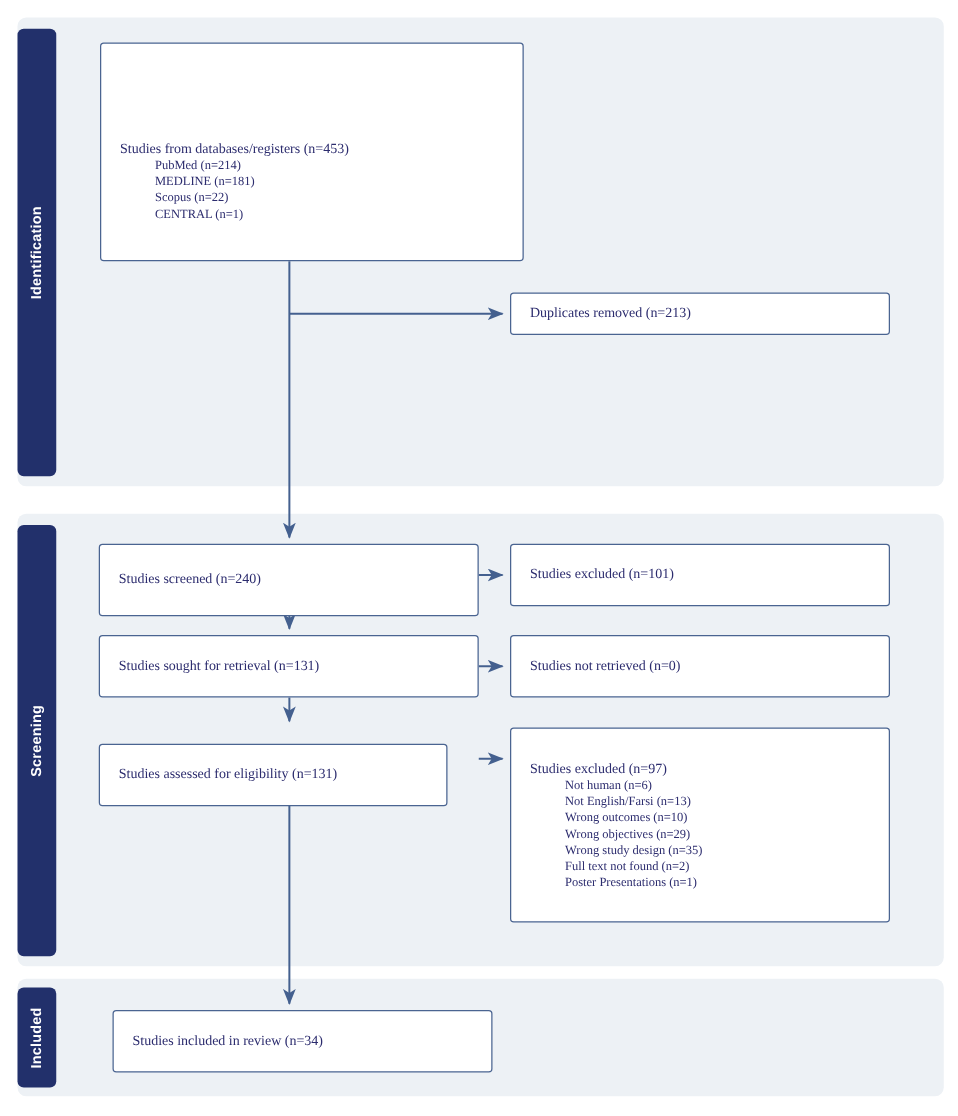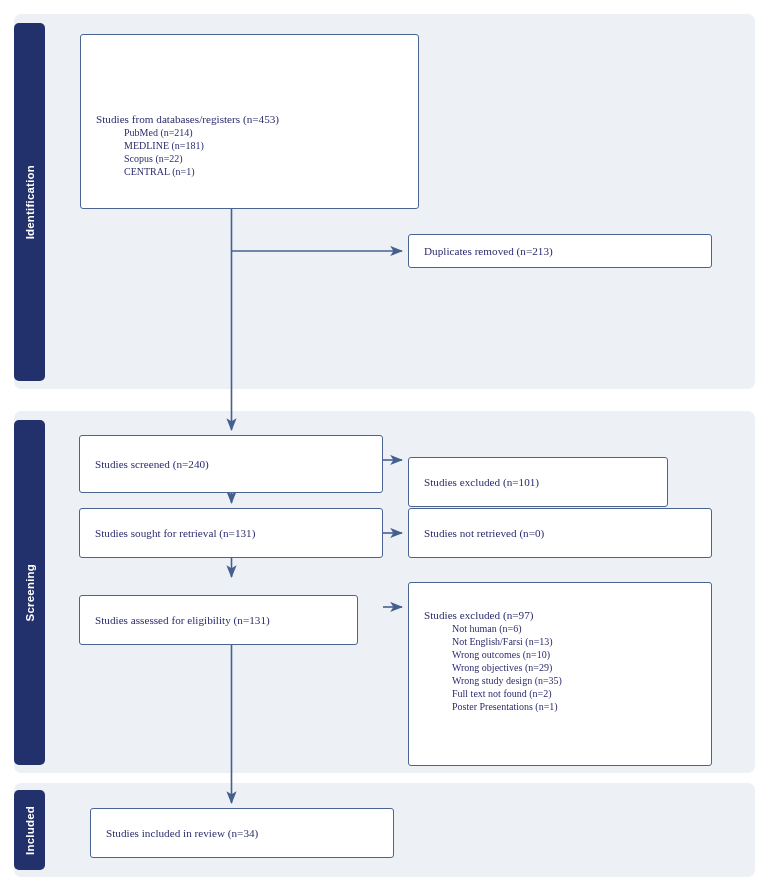--- a/index.html
+++ b/index.html
@@ -30,25 +30,25 @@
   .fbox{position:absolute;background:#ffffff;border:1.4px solid #4a6491;
         border-radius:3px;box-sizing:border-box;}
   .fbox .txt{position:absolute;left:15px;right:8px;
         color:#2c2c6e;font-size:11.2px;line-height:1.12;}
   .fbox.vcenter .txt{top:50%;transform:translateY(-50%);}
   .sub{display:block;padding-left:28px;font-size:10px;line-height:1.30;}
 
   #box-sources{left:80px;top:34px;width:339px;height:175px;}
   #box-duplicates{left:408px;top:234px;width:304px;height:34px;}
   #box-screened{left:79px;top:435px;width:304px;height:58px;}
-  #box-excluded1{left:408px;top:435px;width:260px;height:50px;margin-top:22px;}
+  #box-excluded1{left:408px;top:435px;width:304px;height:50px;}
   #box-sought{left:79px;top:508px;width:304px;height:50px;font-family:Liberation Serif, serif;}
   #box-notretrieved{left:408px;top:508px;width:304px;height:50px;}
   #box-assessed{left:79px;top:595px;width:279px;height:50px;}
-  #box-excluded2{left:408px;top:582px;width:304px;height:184px;}
+  #box-excluded2{left:408px;top:582px;width:304px;height:156px;}
   #box-included{left:90px;top:808px;width:304px;height:50px;}
 
   #box-sources .txt{top:78px;transform:none;}
   #box-excluded2 .txt{top:26px;transform:none;}
 
   
   #wires{position:absolute;left:0;top:0;width:766px;height:893px;}
 </style>
 </head>
 <body>

